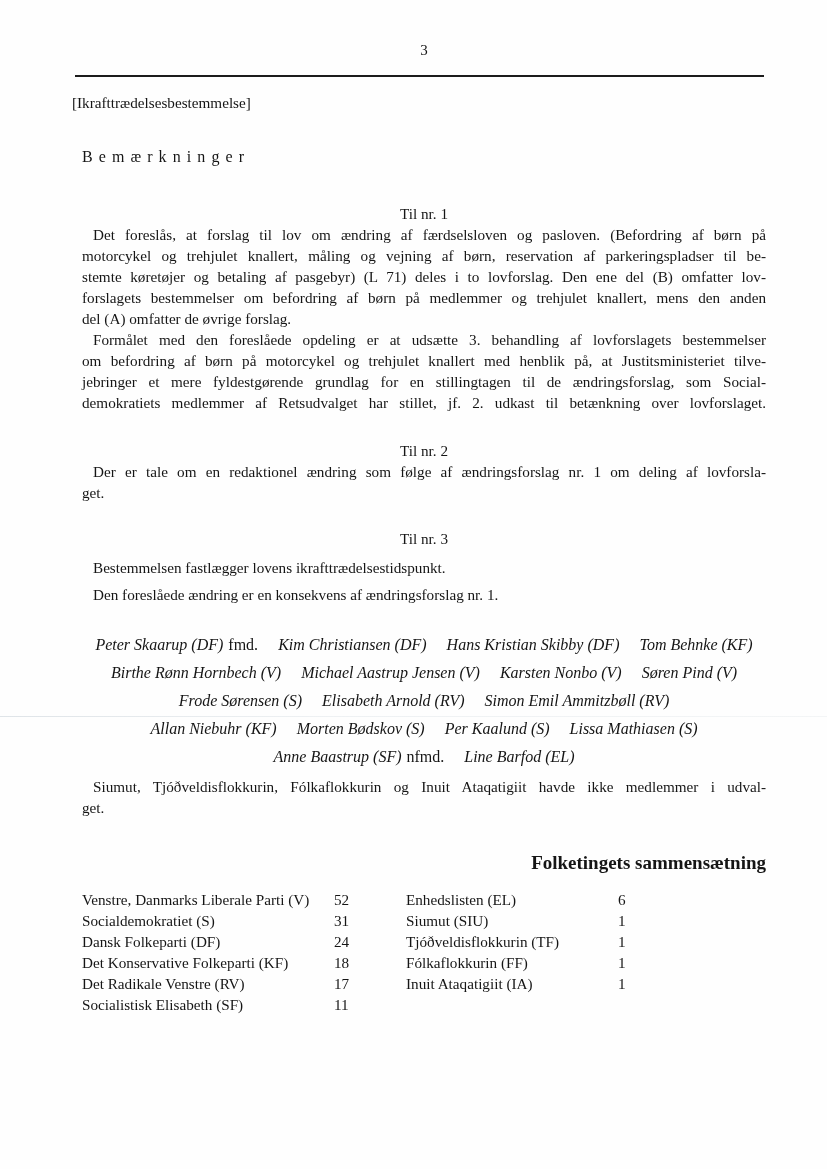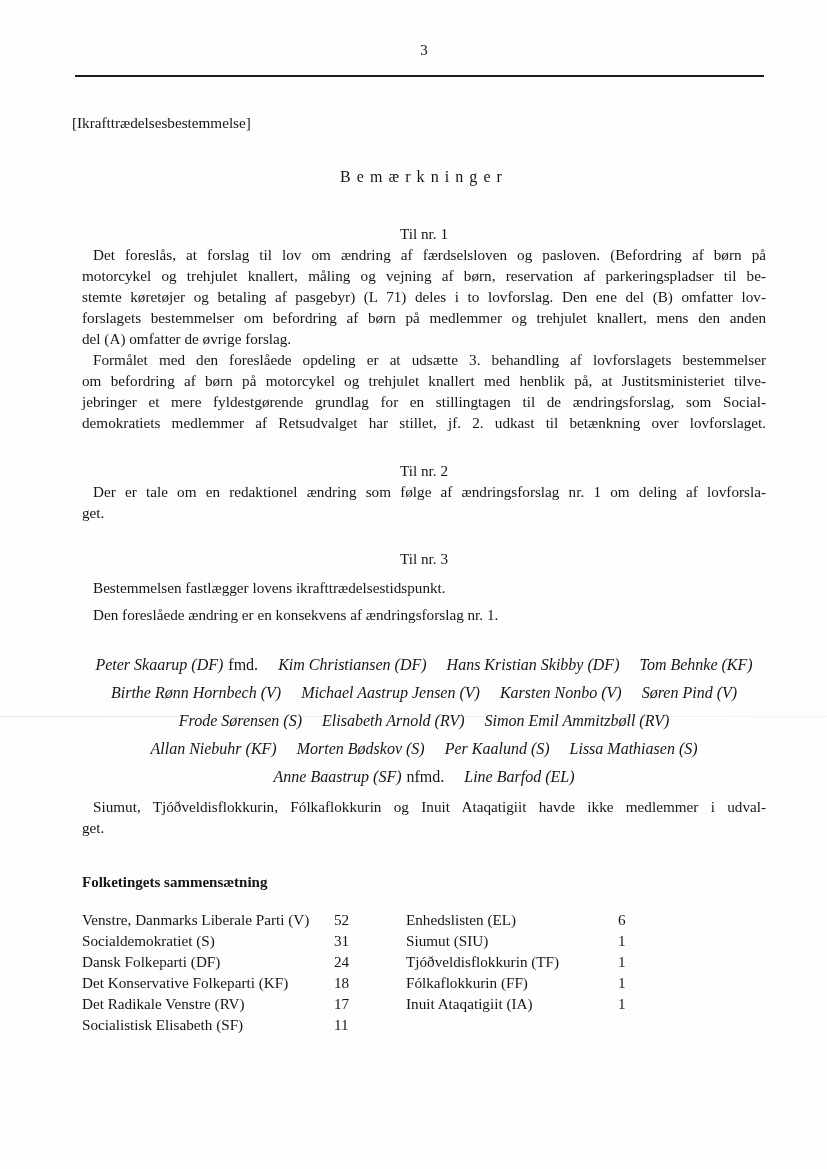--- a/index.html
+++ b/index.html
@@ -24,27 +24,27 @@
   .rule {
     position: absolute; top: 75px; left: 75px; width: 689px;
     border-top: 2px solid #1c1c1c;
   }
   
   .artifact {
     position: absolute; top: 716px; left: 0; width: 827px; height: 1px;
     background: linear-gradient(90deg, #dfe4e8 0%, #eef1f3 40%, #f3f5f6 100%);
   }
   .content {
-    position: absolute; left: 82px; top: 112px; width: 684px;
+    position: absolute; left: 82px; top: 92px; width: 684px;
     font-size: 15.2px; line-height: 21px;
   }
   .bracket-note { margin-left: -10px; }
   .remarks {
     margin-top: 33px;
-    text-align: center;
+    text-align: left;
     letter-spacing: 0.38em;
     font-size: 16px;
   }
   .til-heading { text-align: center; }
   .til-1 { margin-top: 36px; }
   .til-2 { margin-top: 27px; }
   .til-3 { margin-top: 25px; }
   .pline { white-space: normal; }
   .j { text-align: justify; text-align-last: justify; }
   .left { text-align: left; text-align-last: left; }
@@ -60,23 +60,23 @@
     margin-bottom: 7px;
   }
   .sig-name { white-space: nowrap; }
   .sig-suffix { font-style: normal; }
   .sig-suffix:not(:empty) { margin-left: 5px; }
   
   .note { margin-top: 9px; }
   
   .comp-title {
     margin-top: 34px;
-    text-align: left;
+    text-align: right;
     font-weight: bold;
-    font-size: 15px;
+    font-size: 19px;
   }
   .comp-table { display: flex; gap: 46px; margin-top: 16px; }
   .comp-col { display: block; }
   .comp-col.left-col  { width: 278px; }
   .comp-col.right-col { width: 232px; }
   .crow { display: flex; line-height: 21px; }
   .crow .party { flex: 1 1 auto; white-space: nowrap; }
   .crow .seats { flex: 0 0 26px; text-align: left; }
   .right-col .crow .seats { flex-basis: 20px; }
 </style>

